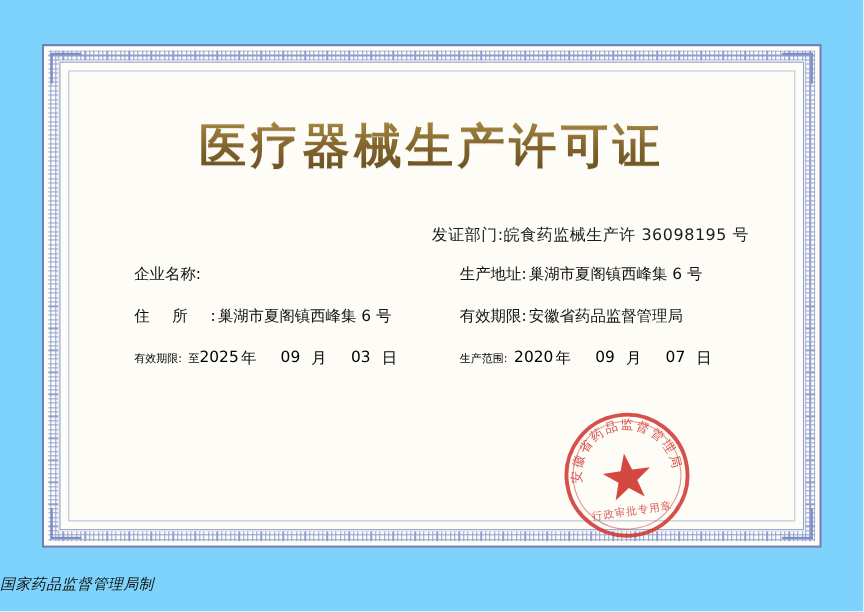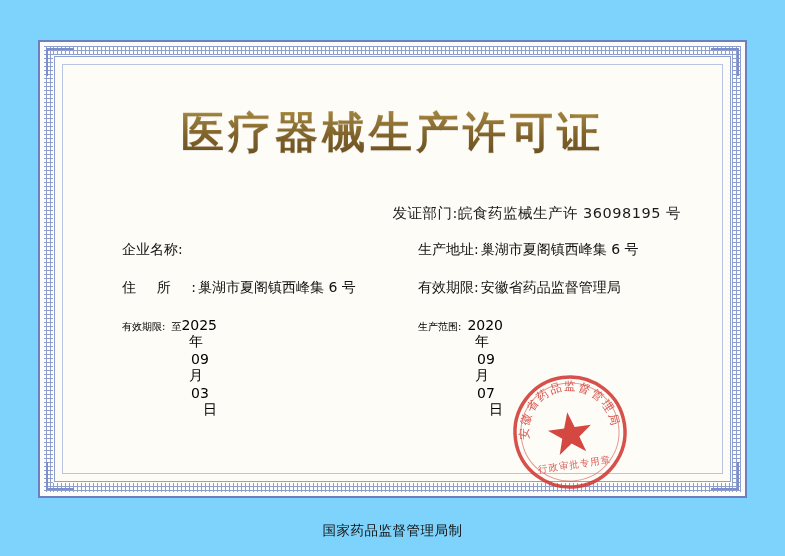--- a/index.html
+++ b/index.html
@@ -154,21 +154,21 @@
   
   .date-row {
     display: flex;
     align-items: baseline;
     margin-top: 4px;
   }
   .date-block { display: flex; align-items: baseline; }
   .date-block.left  { width: 310px; padding-left: 22px; box-sizing: border-box; }
   .date-block.right { flex: 1; padding-left: 8px; box-sizing: border-box; }
   .date-lbl { white-space: nowrap; font-size: 10px; font-family: "DejaVu Sans", sans-serif; }
-  .ymd { display: inline-flex; align-items: flex-end; font-family: "DejaVu Sans", sans-serif; flex-direction: column; }
+  .ymd { display: inline-flex; align-items: flex-start; font-family: "DejaVu Sans", sans-serif; }
   .ymd .num {
     display: inline-block;
     min-width: 34px;
     text-align: center;
     font-size: 14px;
   }
   .ymd .unit { font-size: 14px; margin: 0 14px 0 2px; }
   .ymd .unit.last { margin-right: 0; }
 
   
@@ -182,25 +182,26 @@
     pointer-events: none;
   }
   .seal svg { display: block; }
 
   
   .footer {
     position: absolute;
     left: 0;
     right: 0;
     bottom: 16px;
-    text-align: center;
+    text-align: left;
     font-size: 13.5px;
     color: #111;
     font-family: "DejaVu Sans", sans-serif;
     letter-spacing: .5px;
+    font-style: italic;
   }
 </style>
 </head>
 <body>
 
 <div class="page">
 
   <div class="frame-outer">
     <div class="frame-guilloche"></div>
     <div class="frame-inner1"></div>

